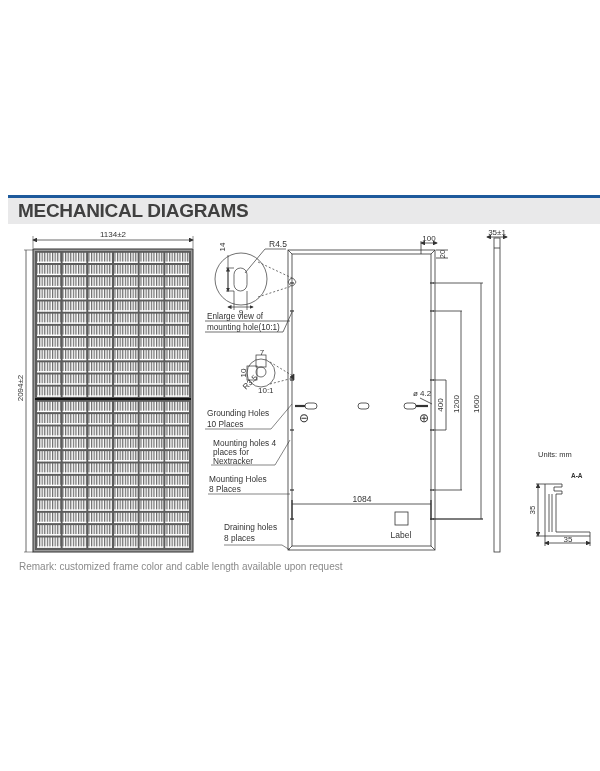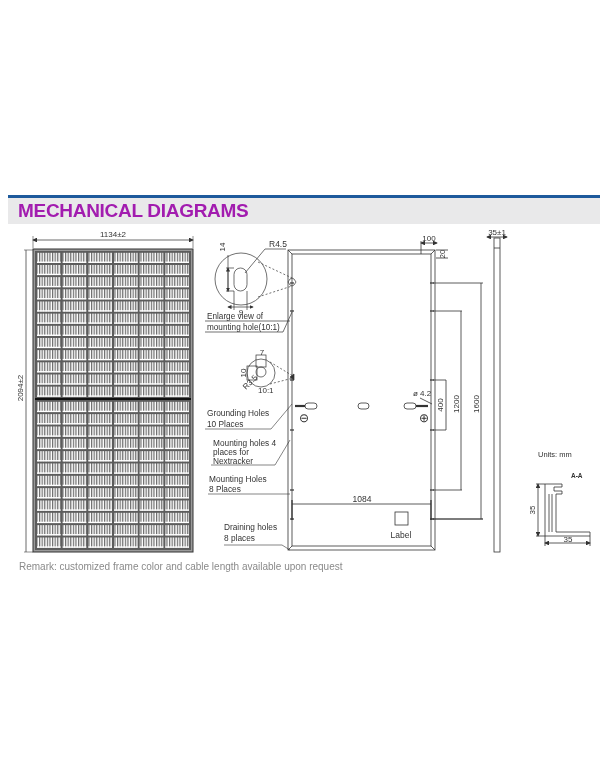--- a/index.html
+++ b/index.html
@@ -1,19 +1,19 @@
 <!DOCTYPE html>
 <html><head>
 <meta charset="utf-8">
 <style>
   html, body { margin:0; padding:0; background:#ffffff; }
   body { width:600px; height:771px; position:relative; overflow:hidden; font-family:"Liberation Sans", sans-serif; }
   .header-rule { position:absolute; left:8px; right:0; top:195px; height:3px; background:#1d5a9c; }
   .header-band { position:absolute; left:8px; right:0; top:198px; height:26px; background:#e9e9ea; }
-  .header-title { position:absolute; left:18px; top:199px; font-size:19px; font-weight:bold; color:#a21caf; letter-spacing:-0.3px; line-height:24px; }
+  .header-title { position:absolute; left:18px; top:199px; font-size:19px; font-weight:bold; color:#404040; letter-spacing:-0.3px; line-height:24px; }
   svg.drawing { position:absolute; left:0; top:224px; }
   svg text { font-family:"Liberation Sans", sans-serif; fill:#333; }
   .remark { position:absolute; left:19px; top:561px; font-size:10px; color:#8a8a8a; }
 </style>
 </head>
 <body>
 
 <div class="header-rule"></div>
 <div class="header-band"></div>
 <div class="header-title">MECHANICAL DIAGRAMS</div>

